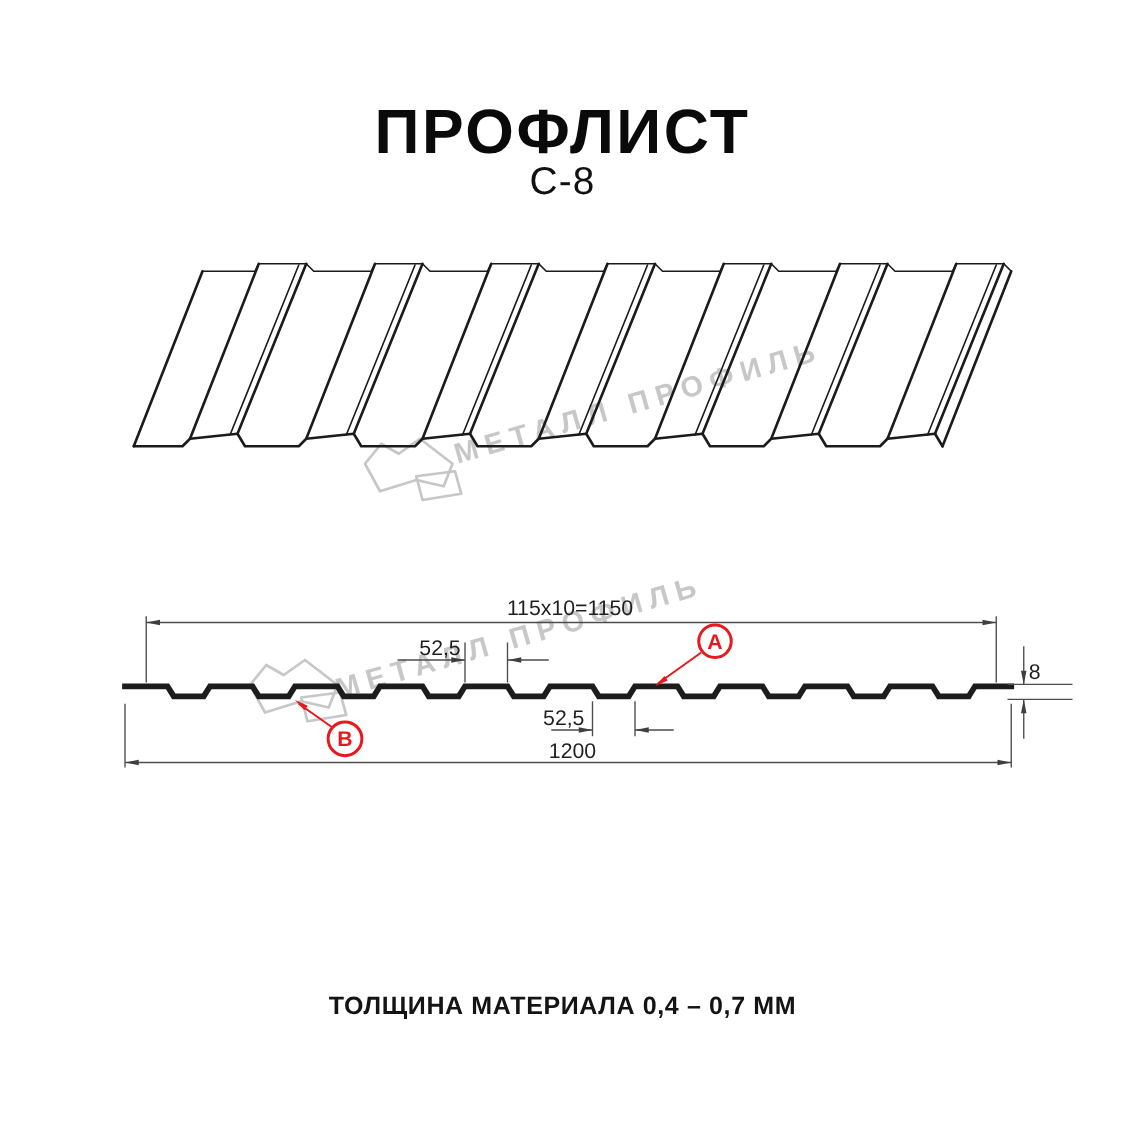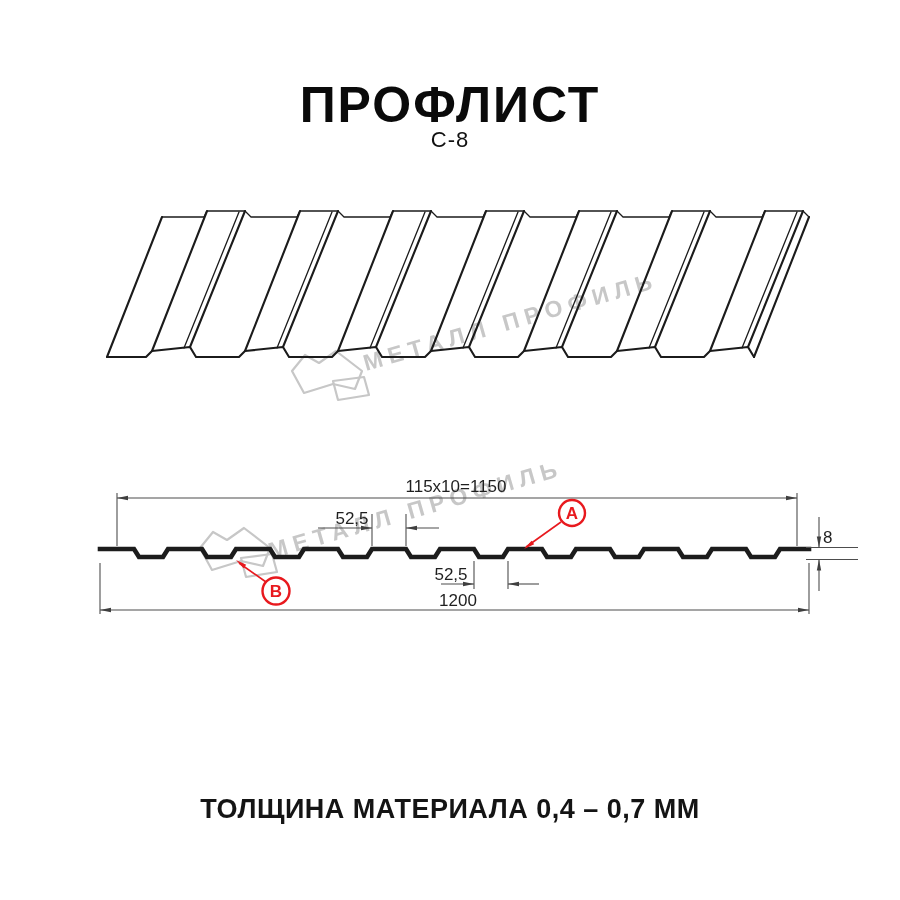--- a/index.html
+++ b/index.html
@@ -1,23 +1,23 @@
 <!DOCTYPE html>
 <html style="--accent: #e8191e; --wm: #c7c7c7;"><head>
 <meta charset="utf-8">
 <style>
   html,body{margin:0;padding:0;background:#fff;}
   .page{position:relative;width:900px;height:900px;background:#ffffff;overflow:hidden;
         font-family:"Liberation Sans",sans-serif;}
   .title{position:absolute;top:76px;left:0;width:900px;text-align:center;
          font-size:50px;font-weight:bold;letter-spacing:2px;color:#0a0a0a;}
   .subtitle{position:absolute;top:127px;left:0;width:900px;text-align:center;
-         font-size:22px;font-weight:500;letter-spacing:1px;color:#111;}
+         font-size:31px;font-weight:500;letter-spacing:1px;color:#111;}
   .caption{position:absolute;top:794px;left:0;width:900px;text-align:center;
-         font-size:27px;font-weight:bold;letter-spacing:0.5px;color:#141414;}
+         font-size:20px;font-weight:bold;letter-spacing:0.5px;color:#141414;}
   svg{position:absolute;top:0;left:0;}
   .iso2{stroke:#1b1b1b;stroke-width:2.1;fill:none;stroke-linejoin:round;stroke-linecap:round;}
   .iso1{stroke:#1b1b1b;stroke-width:1.3;fill:none;stroke-linejoin:round;stroke-linecap:round;}
   .prof{stroke:#1c1c1c;stroke-width:4.6;fill:none;stroke-linejoin:miter;stroke-linecap:square;}
   .dim{stroke:#4d4d4d;stroke-width:1.1;fill:none;}
   .dimtext{font-family:"Liberation Sans",sans-serif;font-size:17px;fill:#1f1f1f;}
   .wmtext{font-family:"Liberation Sans",sans-serif;font-size:23px;font-weight:bold;
           letter-spacing:6px;fill:var(--wm,#c7c7c7);}
   .wmlogo{stroke:var(--wm,#c7c7c7);stroke-width:2.2;fill:none;stroke-linejoin:round;}
   .accent-stroke{stroke:var(--accent,#e8191e);stroke-width:2.4;fill:none;}

